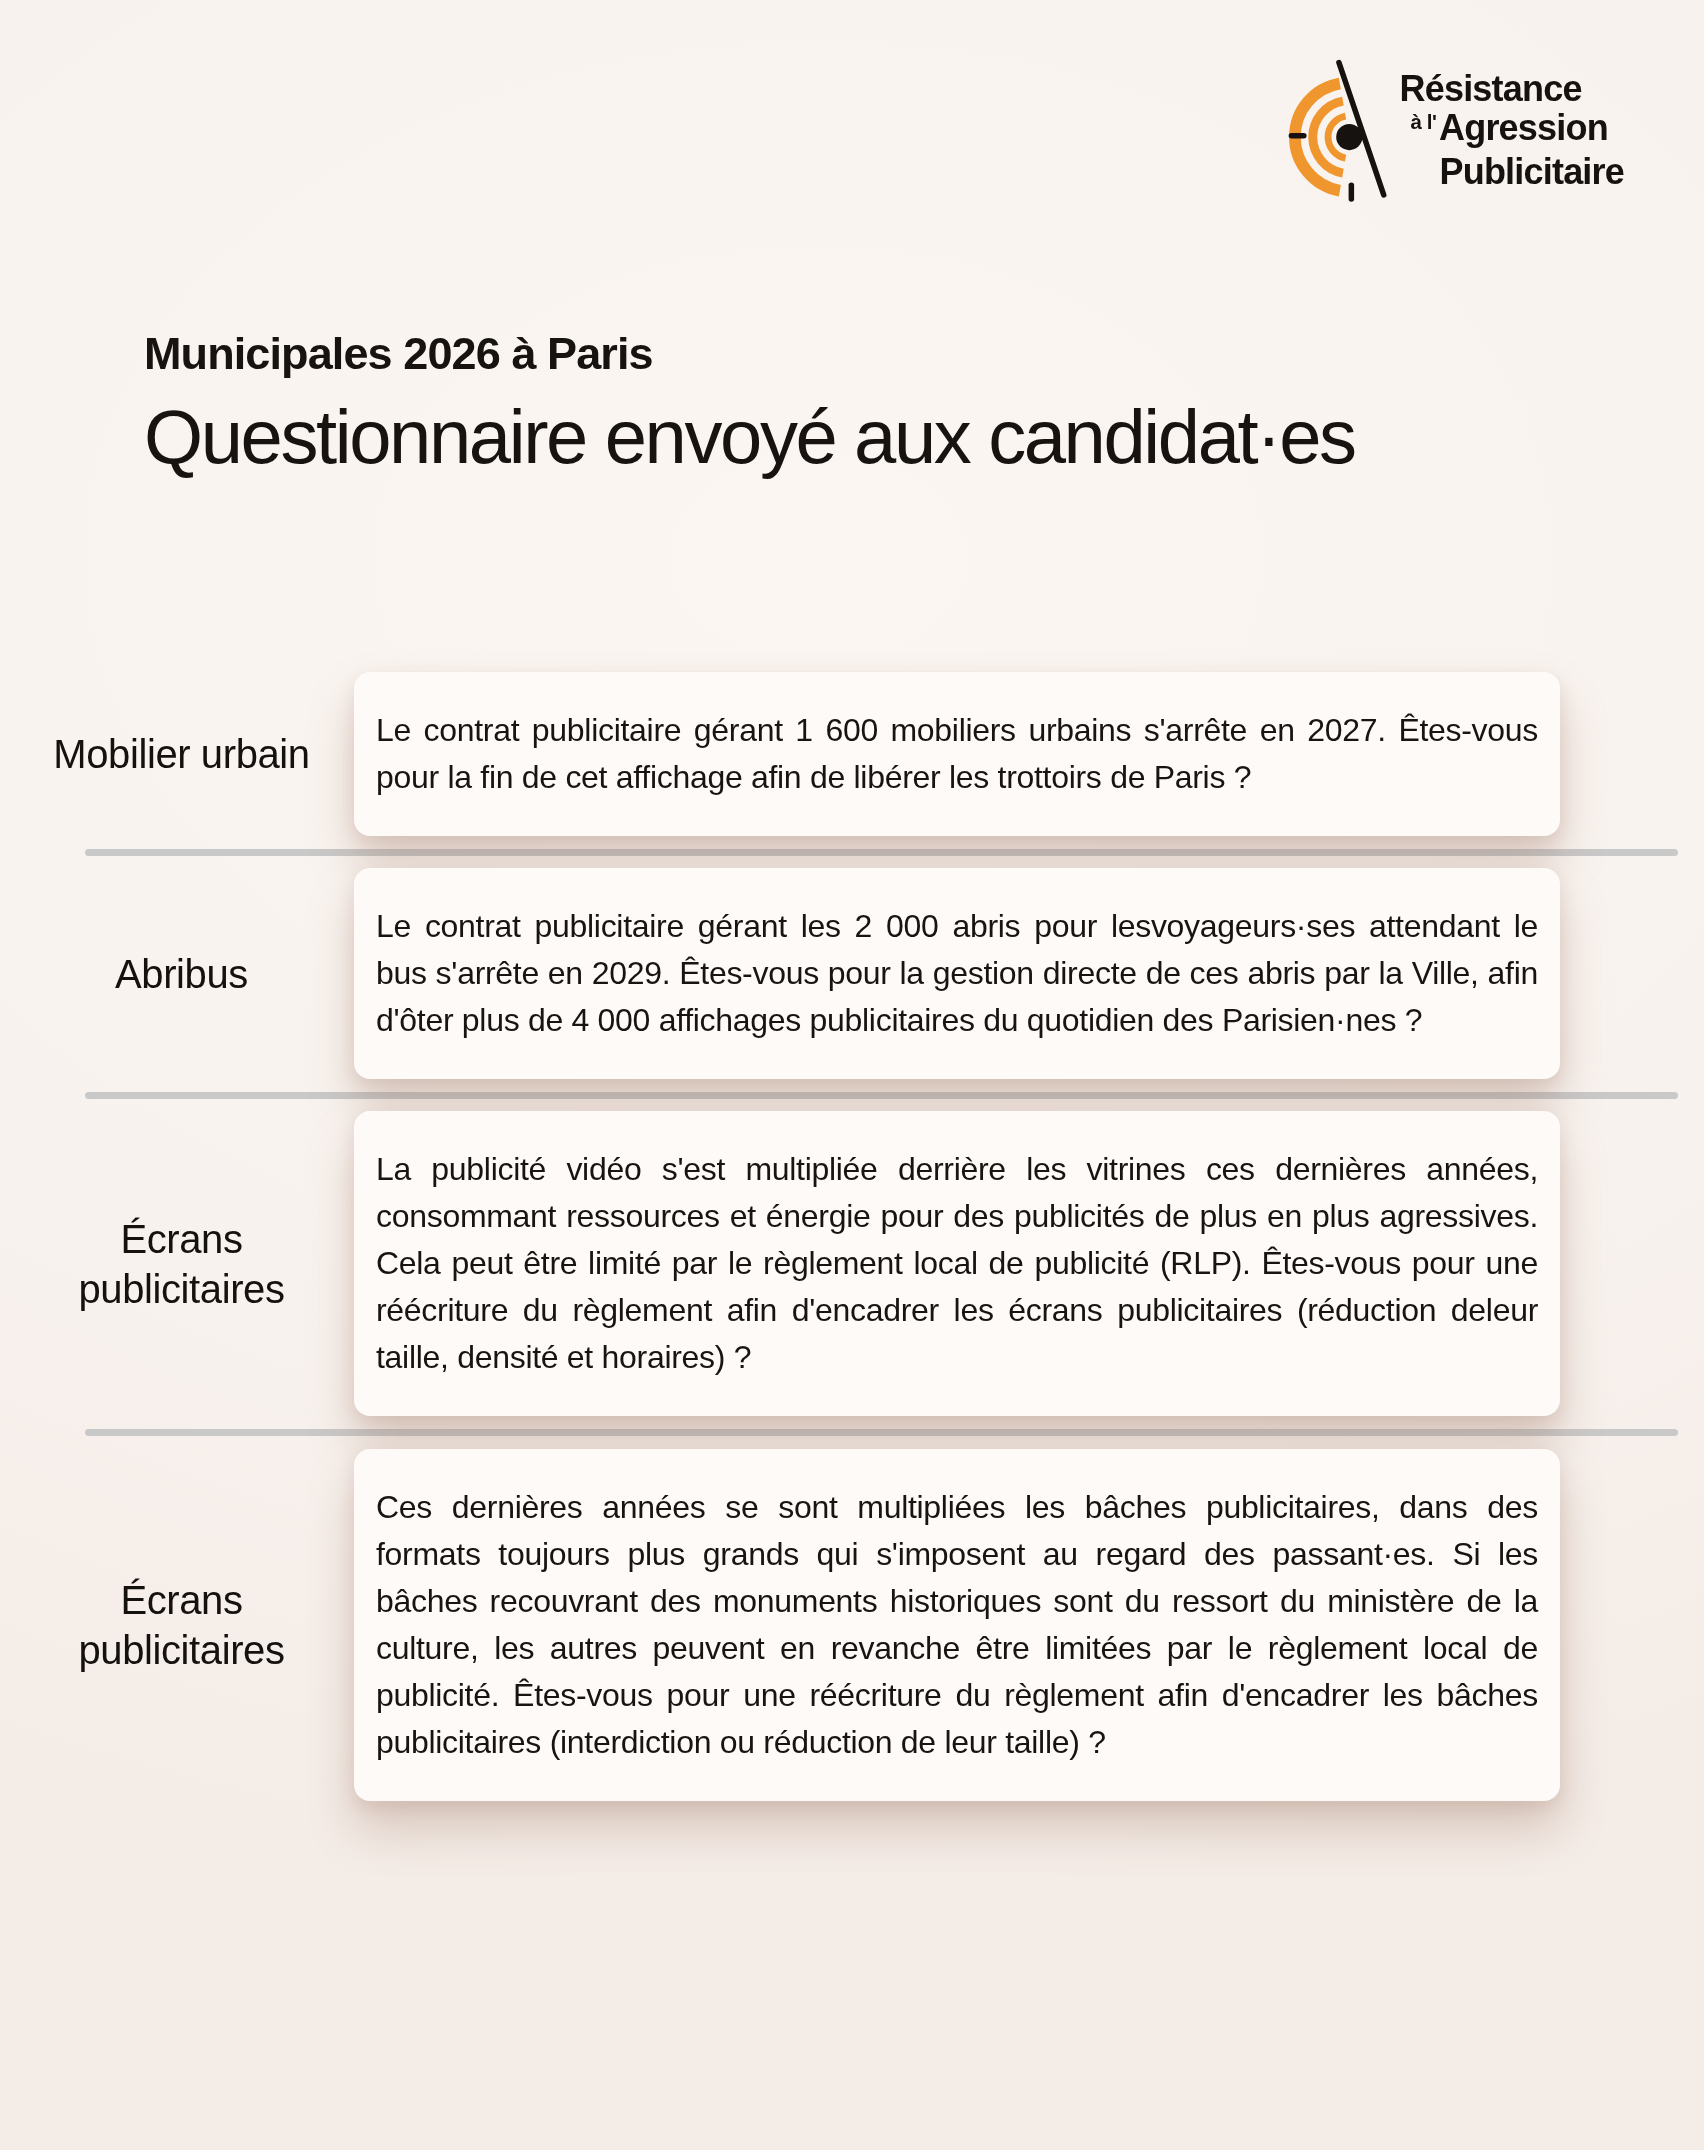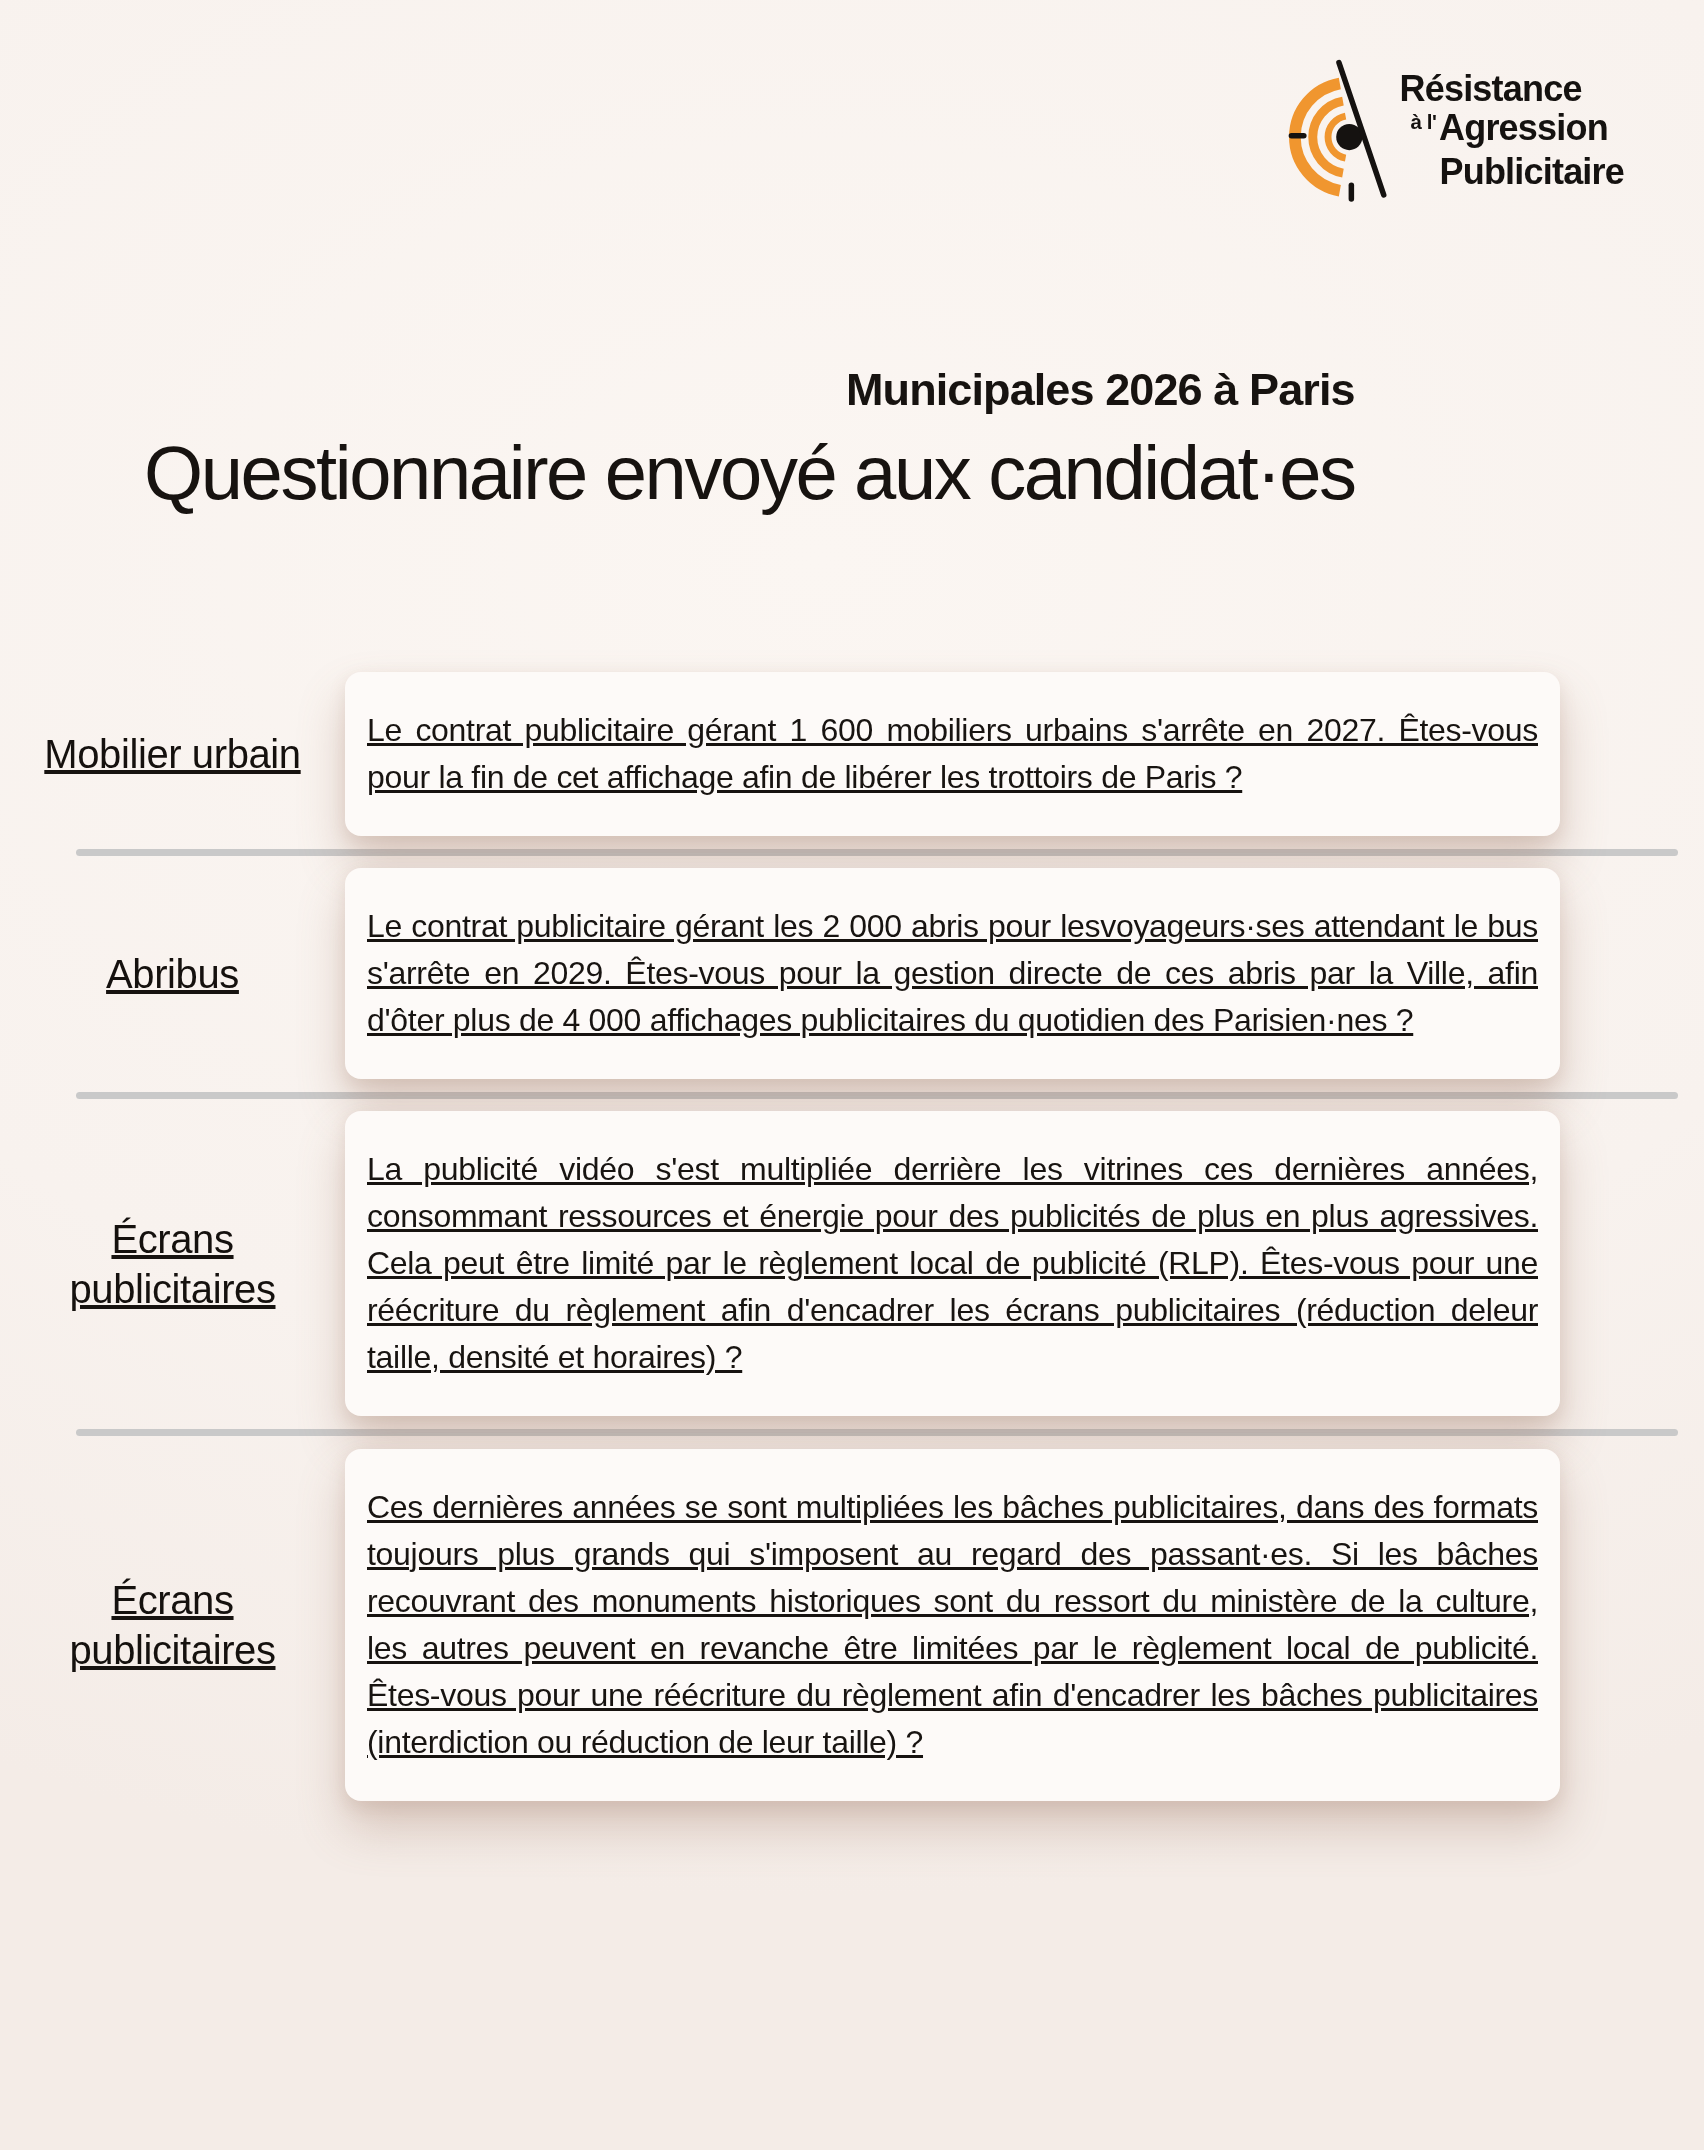--- a/index.html
+++ b/index.html
@@ -38,44 +38,42 @@
     position: relative;
     top: -10.2px;
     margin-right: 2.4px;
     letter-spacing: -0.4px;
   }
 
   
   .header {
     position: absolute;
     left: 144px;
-    top: 364px;
-    text-align: right;
+    top: 328px;
   }
   .subtitle {
     font-size: 45px;
     font-weight: 700;
     letter-spacing: -0.9px;
     margin: 0;
   }
   .title {
     font-size: 76px;
     font-weight: 400;
     letter-spacing: -2.4px;
     margin: 12.6px 0 0 0;
     white-space: nowrap;
   }
 
   
   .rows {
     position: absolute;
-    left: 0;
+    left: 9px;
     right: 0;
     top: 672px;
-    text-decoration: underline;
   }
   .row {
     display: flex;
     align-items: center;
   }
   .row-label {
     flex: 0 0 345px;
     box-sizing: border-box;
     padding: 0 39px;
     text-align: center;

